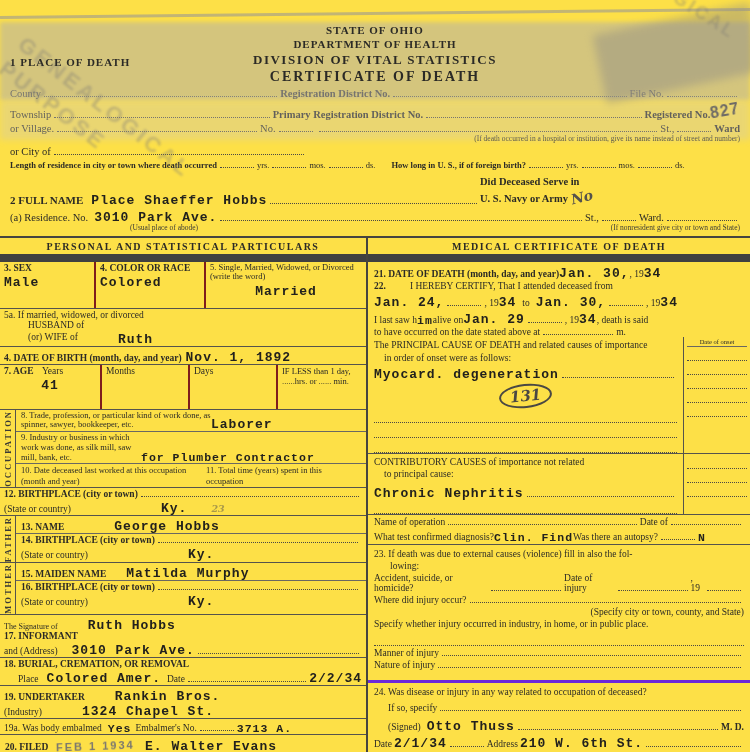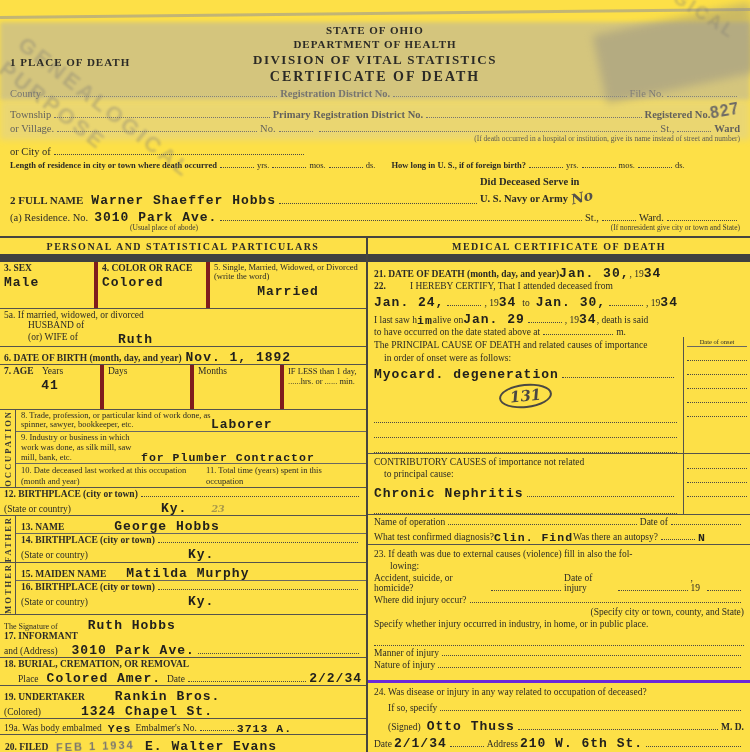--- a/index.html
+++ b/index.html
@@ -36,21 +36,21 @@
   .stamp{font-family:"Liberation Sans",sans-serif;font-weight:bold;font-size:11px;color:#7a776f;
          letter-spacing:2px;transform:rotate(-2deg);filter:blur(.4px);white-space:nowrap;}
   
   .columns{display:flex;border-top:2px solid #46443f;margin-top:4px;height:522px;}
   .colL{width:366px;border-right:2px solid #46443f;display:flex;flex-direction:column;}
   .colR{flex:1;display:flex;flex-direction:column;}
   .coltitle{text-align:center;font-weight:bold;font-size:10px;letter-spacing:1.5px;
             border-bottom:8px solid #404040;padding:3px 0 2px 0;}
   .cellrow{display:flex;border-bottom:1px solid #55534d;}
   .cell{padding:1px 4px;font-size:9.5px;}
-  .cv{border-right:4px solid #7f1d1d;}
+  .cv{border-right:2px solid #7f1d1d;}
   .seclbl{font-size:9.5px;}
   .vertwrap{display:flex;border-bottom:1px solid #55534d;}
   .vert{width:15px;border-right:1px solid #55534d;display:flex;align-items:center;justify-content:center;}
   .vert span{writing-mode:vertical-rl;transform:rotate(180deg);font-size:8.5px;font-weight:bold;letter-spacing:2px;color:#3b3a35;}
   .vbody{flex:1;display:flex;flex-direction:column;}
   .inner{border-bottom:1px solid #6a6862;}
   .inner:last-child{border-bottom:none;}
   .pad{padding:1px 5px;}
   .rfr{display:flex;align-items:flex-end;font-size:10px;padding:0 6px;margin-top:2px;}
   .circ{display:inline-block;border:2px solid #4a4843;border-radius:50%;padding:1px 9px;
@@ -134,21 +134,21 @@
     <span class="dots short"></span>
     <span class="lbl">yrs.</span>
     <span class="dots short"></span>
     <span class="lbl">mos.</span>
     <span class="dots short"></span>
     <span class="lbl">ds.</span>
   </div>
 
   <div class="fr" style="margin-top:6px">
     <span class="lbl" style="font-weight:bold;font-size:11px">2 FULL NAME</span>
-    <span class="typed" style="margin-left:8px">Warner Shaeffer Hobbs</span>
+    <span class="typed" style="margin-left:8px">Place Shaeffer Hobbs</span>
     <span class="dots"></span>
     <span style="width:260px;line-height:1.2;font-weight:bold;font-size:10.5px">
       <span>Did Deceased Serve in</span><br>
       <span>U. S. Navy or Army</span>
       <span class="hand" style="display:inline-block;transform:rotate(-14deg);font-size:14px">No</span>
     </span>
   </div>
 
   <div class="fr" style="margin-top:2px">
     <span class="lbl">(a) Residence.  No.</span>
@@ -190,36 +190,36 @@
           <div class="seclbl" style="margin-left:24px">HUSBAND of</div>
           <div style="display:flex;align-items:center">
             <span class="seclbl" style="margin-left:24px">(or) WIFE of</span>
             <span class="typed" style="margin-left:40px">Ruth</span>
           </div>
         </div>
       </div>
 
       <div class="cellrow">
         <div class="cell" style="flex:1;display:flex;align-items:flex-end">
-          <span class="seclbl" style="font-weight:bold">6. DATE OF BIRTH (month, day, and year)</span>
+          <span class="seclbl" style="font-weight:bold">4. DATE OF BIRTH (month, day, and year)</span>
           <span class="typed" style="margin-left:4px">Nov. 1, 1892</span>
         </div>
       </div>
 
       <div class="cellrow" style="min-height:44px">
         <div class="cell cv" style="width:92px">
           <span class="seclbl" style="font-weight:bold">7. AGE</span>
           <span class="seclbl" style="margin-left:6px">Years</span>
           <div class="typed" style="text-align:center">41</div>
         </div>
         <div class="cell cv" style="width:78px">
+          <span class="seclbl">Months</span>
+        </div>
+        <div class="cell cv" style="width:78px">
           <span class="seclbl">Days</span>
-        </div>
-        <div class="cell cv" style="width:78px">
-          <span class="seclbl">Months</span>
         </div>
         <div class="cell" style="flex:1">
           <span class="seclbl" style="font-size:8.5px;line-height:1.2">IF LESS than 1 day, ......hrs. or ...... min.</span>
         </div>
       </div>
 
       <div class="vertwrap">
         <div class="vert">
           <span>OCCUPATION</span>
         </div>
@@ -325,21 +325,21 @@
         </div>
       </div>
 
       <div class="cellrow">
         <div class="cell" style="flex:1">
           <div style="display:flex;align-items:flex-end">
             <span class="seclbl" style="font-weight:bold">19. UNDERTAKER</span>
             <span class="typed" style="margin-left:30px">Rankin Bros.</span>
           </div>
           <div style="display:flex;align-items:flex-end">
-            <span class="seclbl">(Colored)</span>
+            <span class="seclbl">(Industry)</span>
             <span class="typed" style="margin-left:40px">1324 Chapel St.</span>
           </div>
         </div>
       </div>
 
       <div class="cellrow">
         <div class="cell" style="flex:1;display:flex;align-items:flex-end">
           <span class="seclbl">19a. Was body embalmed</span>
           <span class="typed sm" style="margin-left:6px">Yes</span>
           <span class="seclbl" style="margin-left:4px">Embalmer's No.</span>

